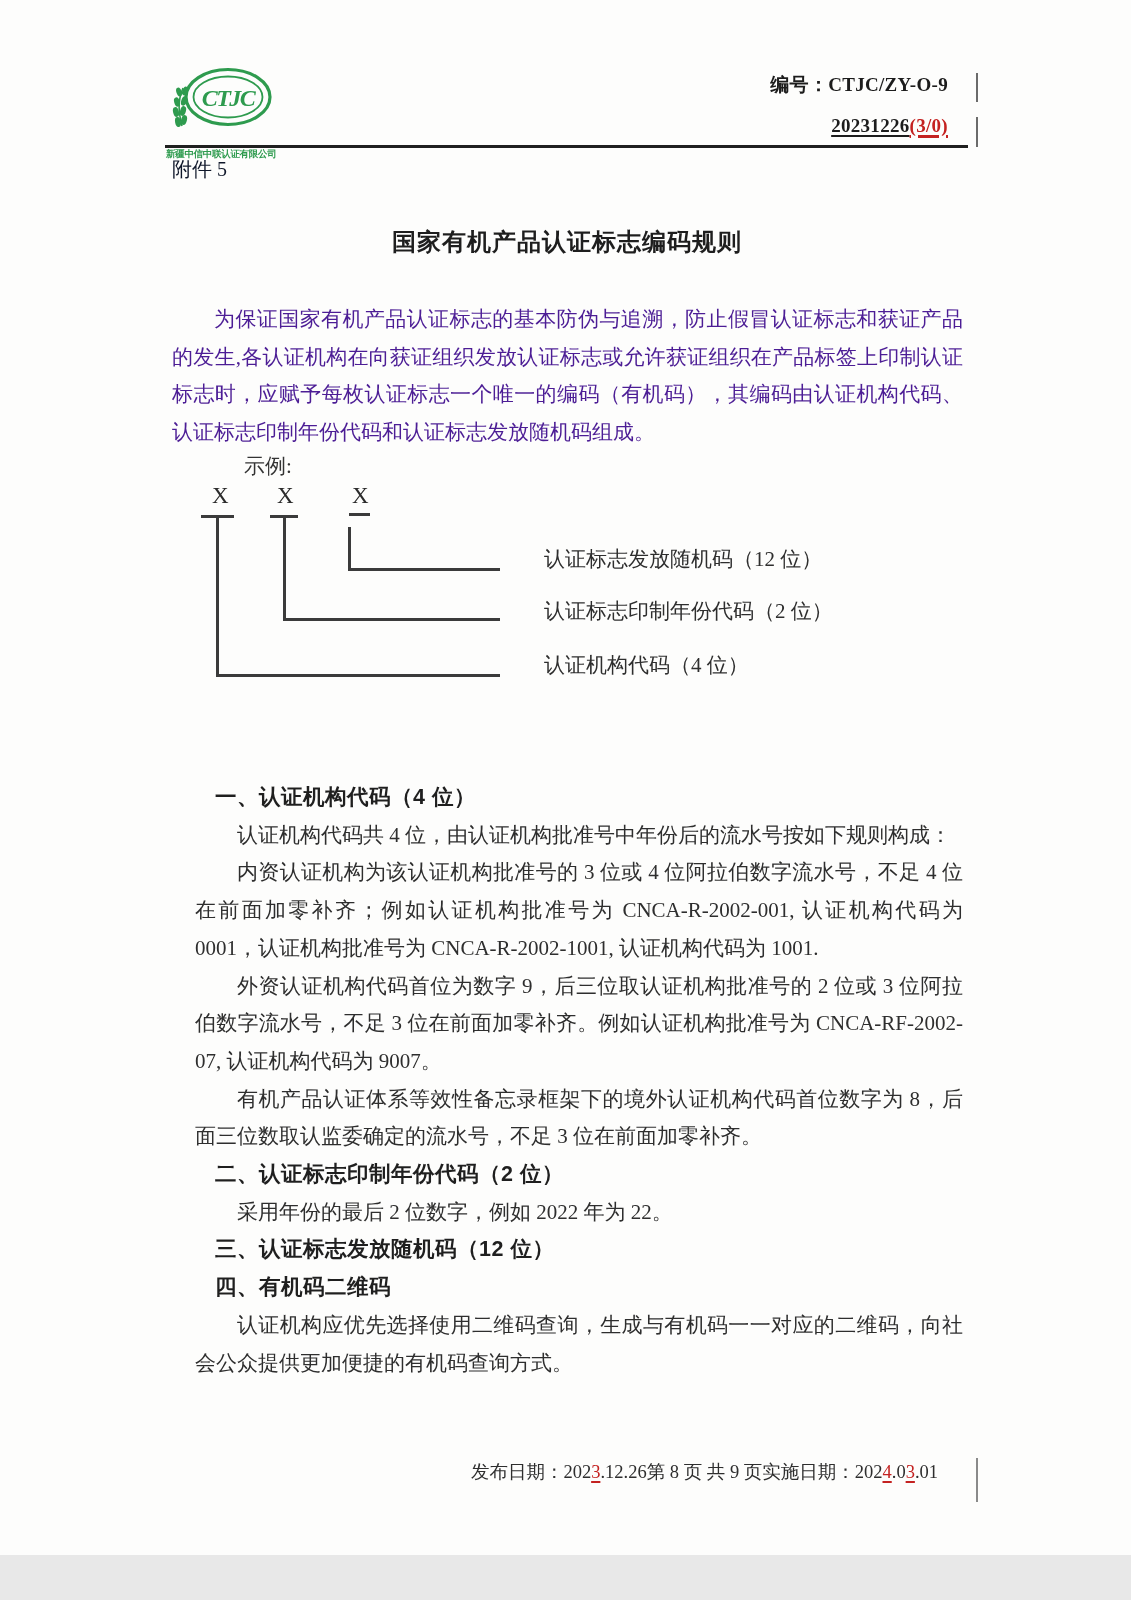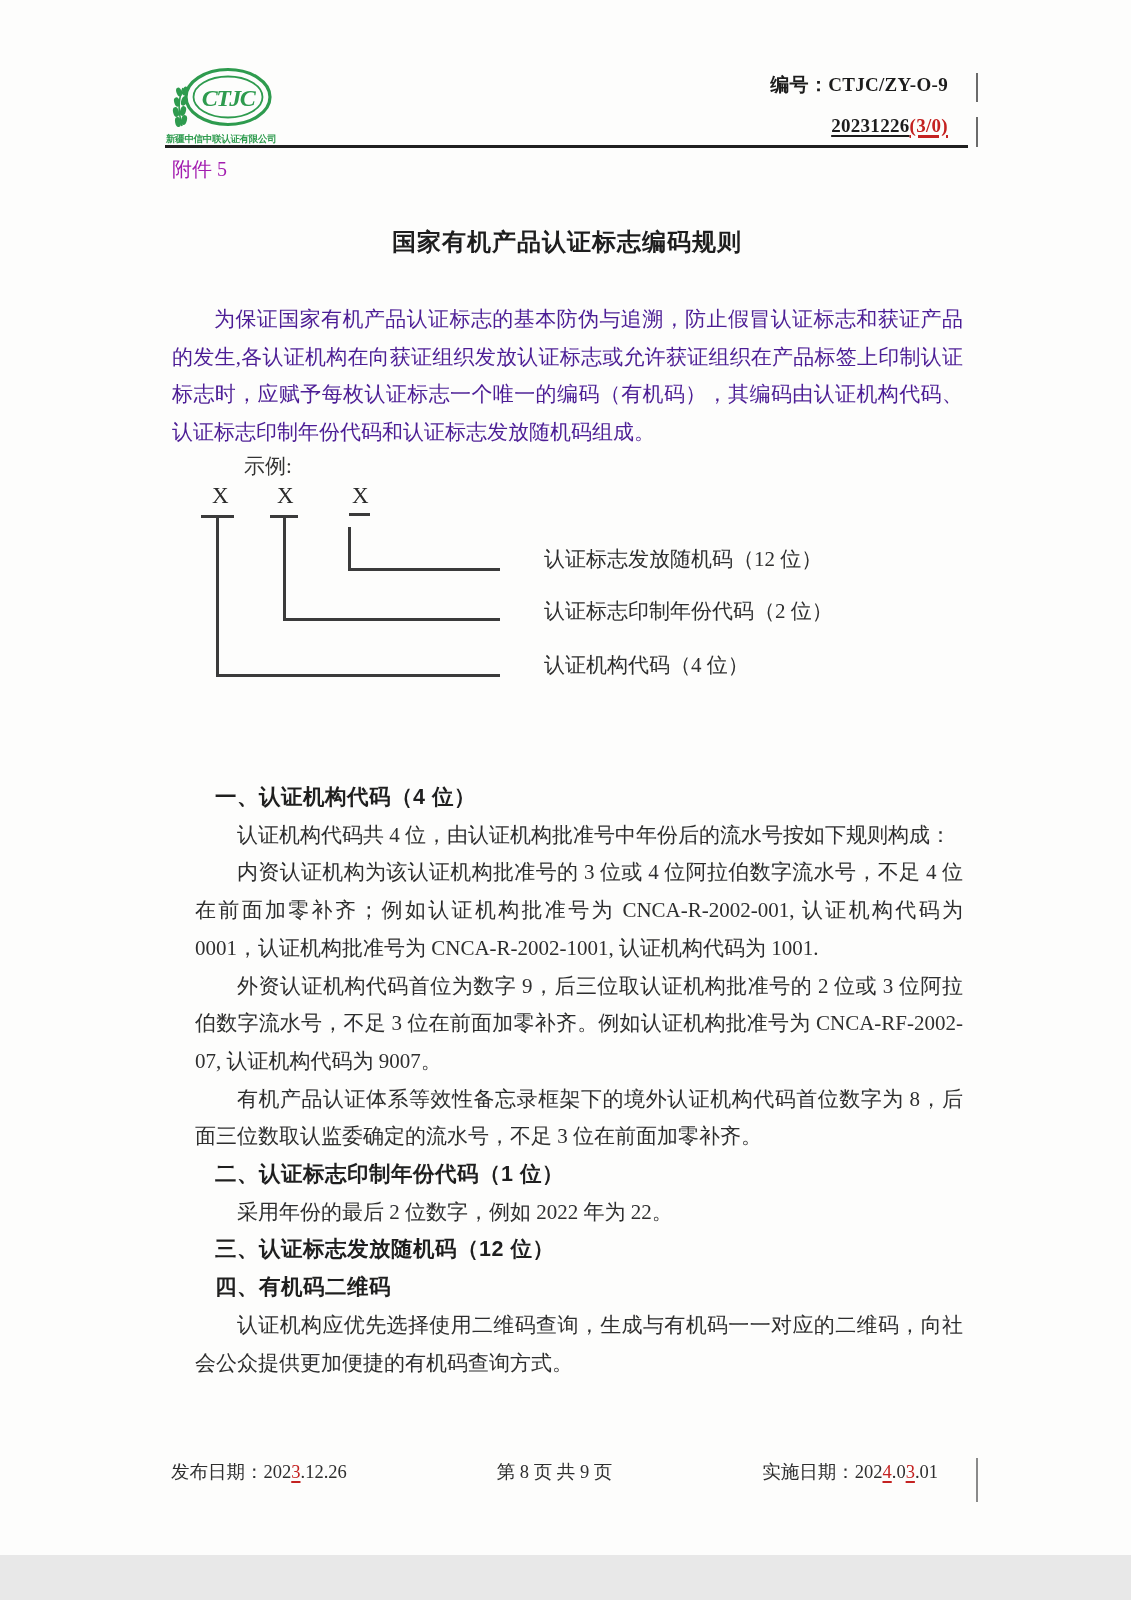--- a/index.html
+++ b/index.html
@@ -11,39 +11,39 @@
     margin: 0 auto;
     background: #fdfdfc;
     font-family: "Liberation Serif", "DejaVu Serif", serif;
     color: #2c2c2c;
     overflow: hidden;
   }
   
   .logo { position:absolute; left:166px; top:64px; width:106px; text-align:center; }
   .logo svg { display:block; }
   .company-name {
-    margin-top:1px;
+    margin-top:16px;
     font-family: "Liberation Sans","DejaVu Sans",sans-serif;
     font-size: 9.5px; font-weight: bold; letter-spacing: -0.3px;
     color: #2e9b4e; white-space: nowrap;
   }
   .docmeta { position:absolute; right:183px; top:72px; text-align:right;
     font-weight:bold; font-size:19px; color:#1c1c1c; }
   .doc-no-line { margin-bottom:17px; letter-spacing:.3px;text-align:center; }
   .doc-date-line { letter-spacing:.3px; }
   .u-black { text-decoration: underline; text-decoration-thickness:2px; text-underline-offset:3px; }
   .u-red { color:#c42221; text-decoration: underline; text-decoration-color:#c42221;
     text-decoration-thickness:2.5px; text-underline-offset:3px; font-weight:bold; }
   .revision-bar { position:absolute; width:2px; background:#6b6b6b; }
   .rb1 { left:976px; top:73px;  height:29px; }
   .rb2 { left:976px; top:117px; height:30px; }
   .rbf { left:976px; top:1458px; height:44px; background:#8a8a8a; }
   .header-rule { position:absolute; left:165px; top:145px; width:803px; height:0;
     border-top:3px solid #202020; }
-  .attachment { position:absolute; left:172px; top:156px; font-size:20px; color:#a21caf; }
+  .attachment { position:absolute; left:172px; top:156px; font-size:20px; color:#0f172a; }
   
   .title { position:absolute; left:172px; top:226px; width:790px; text-align:center;
     font-size:24px; font-weight:bold; letter-spacing:1px; color:#1e1e1e; }
   .intro { position:absolute; left:172px; top:301px; width:791px;
     font-size:21px; line-height:37.6px; text-indent:2em; text-align:justify; color:#4c1d95; }
   .example-label { position:absolute; left:244px; top:452px; font-size:21px; color:#333; }
   
   .diagram { position:absolute; left:172px; top:483px; width:800px; height:215px; }
   .diagram .xg { position:absolute; top:0; font-size:23px; color:#2b2b2b;
     font-family:"Liberation Serif","DejaVu Serif",serif; }
@@ -61,21 +61,21 @@
   .callout { position:absolute; left:372px; font-size:21px; color:#2e2e2e; white-space:nowrap; }
   .c1 { top:62px; } .c2 { top:114px; } .c3 { top:168px; }
   
   .body { position:absolute; left:172px; top:779px; width:791px;
     font-size:21px; line-height:37.7px; text-align:justify; color:#2e2e2e; }
   .body p { text-indent:2em;margin-left:23px; }
   .body h3 { text-indent:2em; font-size:21.5px; font-weight:bold; color:#1f1f1f;
     font-family:"Liberation Sans","DejaVu Sans",sans-serif; letter-spacing:.5px; }
   
   .footer { position:absolute; left:171px; top:1459px; width:767px;
-    display:flex; justify-content:space-between; font-size:18.5px; color:#2e2e2e; }
+    display:flex; justify-content:flex-end; font-size:18.5px; color:#2e2e2e; }
   .footer .fred { color:#c42221; text-decoration:underline; text-decoration-color:#c42221;
     text-decoration-thickness:2px; text-underline-offset:3px; }
 </style>
 </head>
 <body>
 
 <div class="page">
 
   <div class="logo">
     <svg width="106" height="68" viewBox="0 0 106 68">
@@ -130,21 +130,21 @@
     <div class="callout c2">认证标志印制年份代码（2 位）</div>
     <div class="callout c3">认证机构代码（4 位）</div>
   </div>
 
   <div class="body">
     <h3>一、认证机构代码（4 位）</h3>
     <p>认证机构代码共 4 位，由认证机构批准号中年份后的流水号按如下规则构成：</p>
     <p>内资认证机构为该认证机构批准号的 3 位或 4 位阿拉伯数字流水号，不足 4 位在前面加零补齐；例如认证机构批准号为 CNCA-R-2002-001, 认证机构代码为 0001，认证机构批准号为 CNCA-R-2002-1001, 认证机构代码为 1001.</p>
     <p>外资认证机构代码首位为数字 9，后三位取认证机构批准号的 2 位或 3 位阿拉伯数字流水号，不足 3 位在前面加零补齐。例如认证机构批准号为 CNCA-RF-2002-07, 认证机构代码为 9007。</p>
     <p>有机产品认证体系等效性备忘录框架下的境外认证机构代码首位数字为 8，后面三位数取认监委确定的流水号，不足 3 位在前面加零补齐。</p>
-    <h3>二、认证标志印制年份代码（1 位）</h3>
+    <h3>二、认证标志印制年份代码（2 位）</h3>
     <p>采用年份的最后 2 位数字，例如 2022 年为 22。</p>
     <h3>三、认证标志发放随机码（12 位）</h3>
     <h3>四、有机码二维码</h3>
     <p>认证机构应优先选择使用二维码查询，生成与有机码一一对应的二维码，向社会公众提供更加便捷的有机码查询方式。</p>
   </div>
 
   <div class="footer">
     <div><span>发布日期：</span><span>202</span><span class="fred">3</span><span>.12.26</span></div>
     <div>第 8 页 共 9 页</div>
     <div><span>实施日期：</span><span>202</span><span class="fred">4</span><span>.0</span><span class="fred">3</span><span>.01</span></div>

